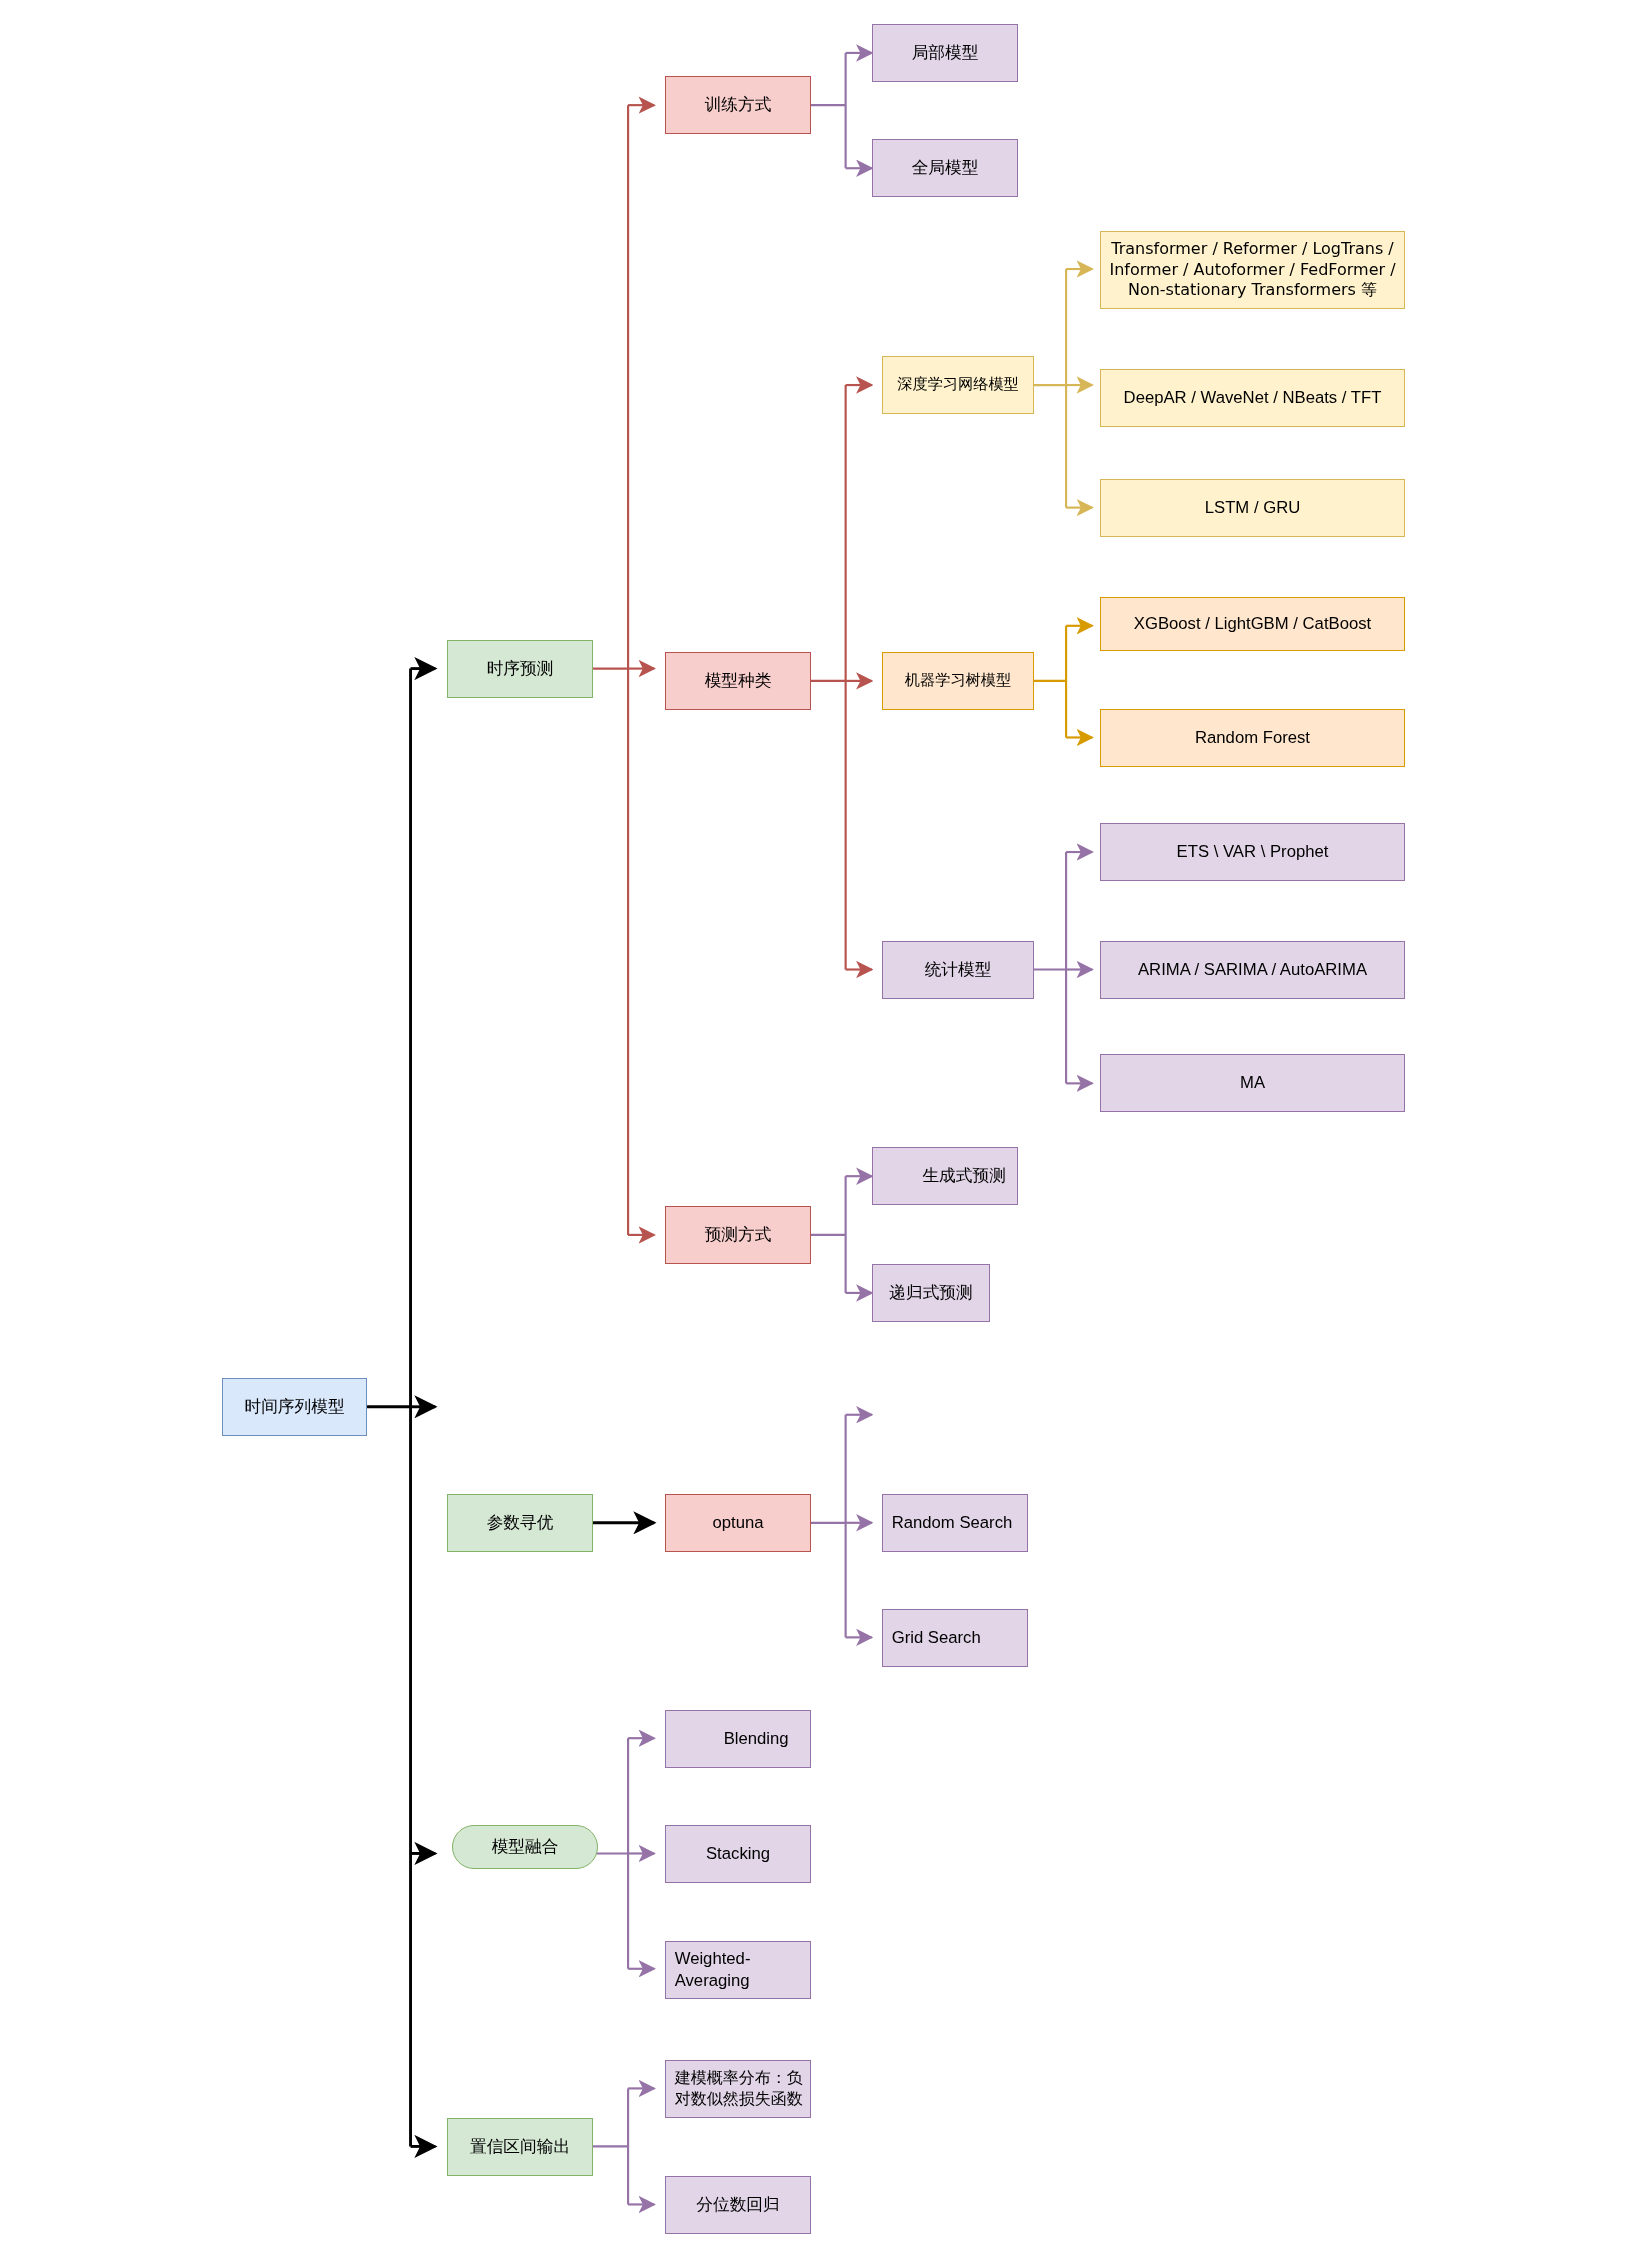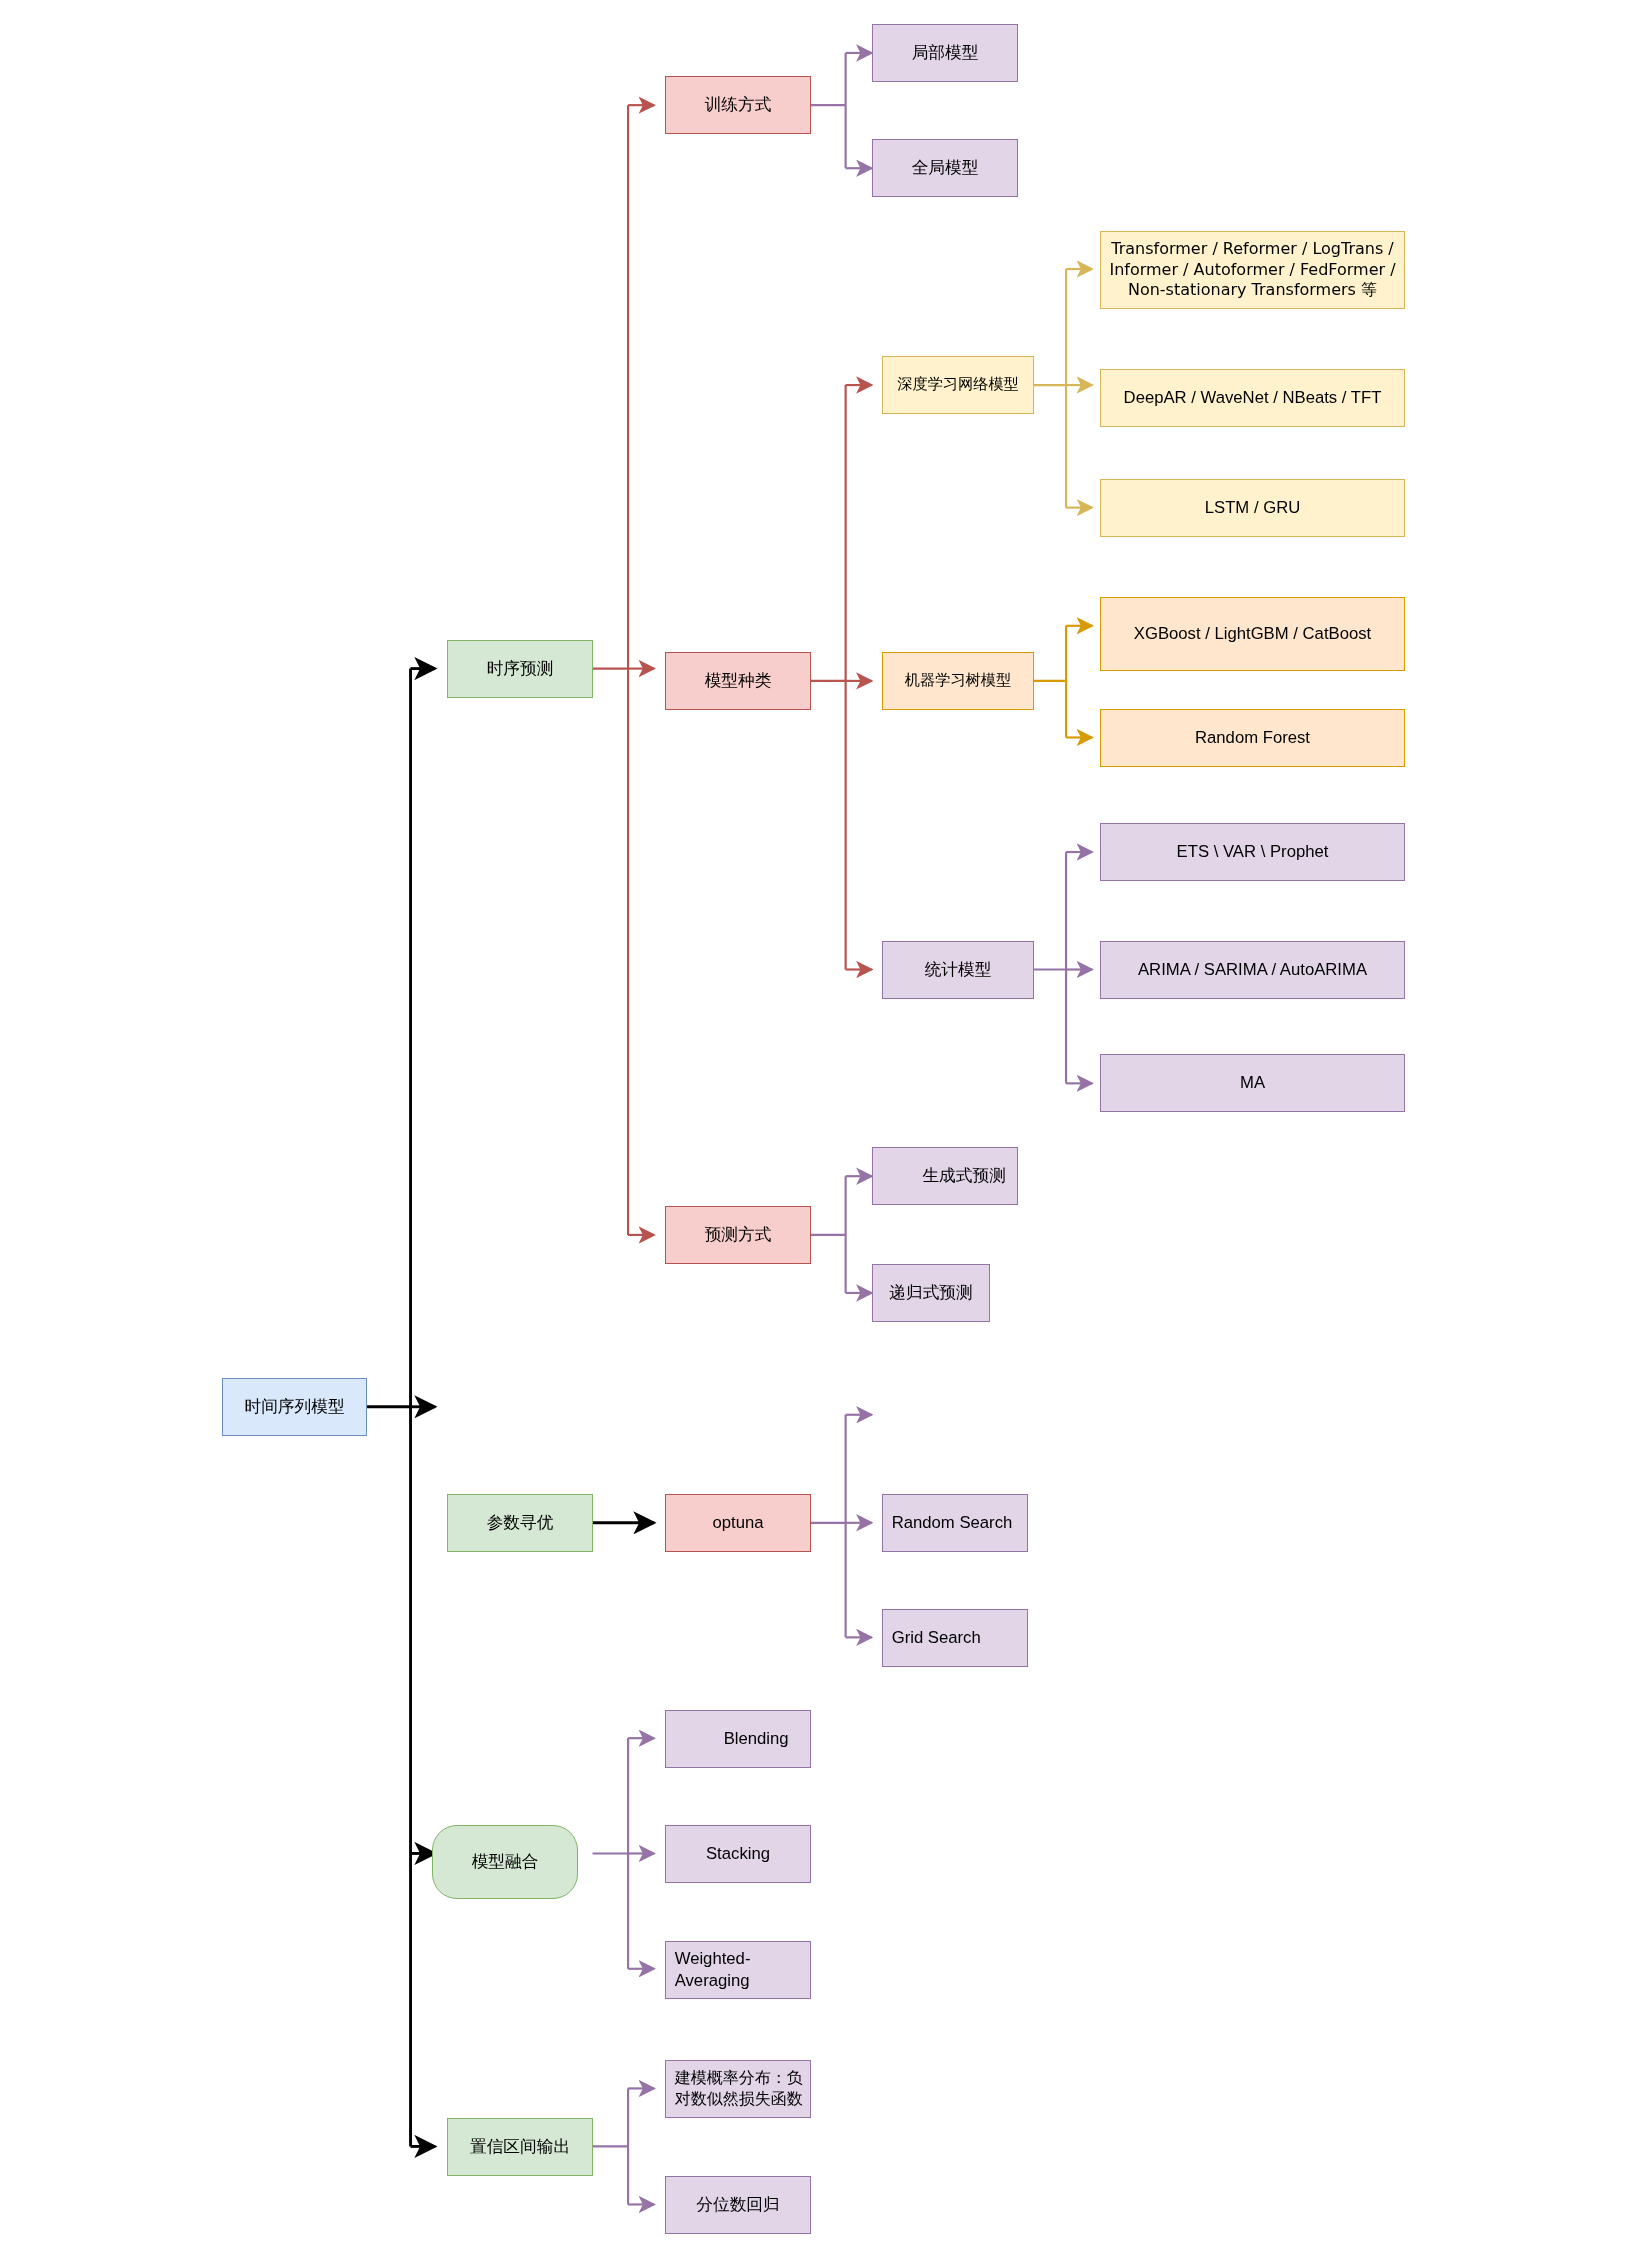--- a/index.html
+++ b/index.html
@@ -131,21 +131,21 @@
       <path d="M 866 3040 L 902 3040" marker-end="url(#ar-purple)"></path>
     </g>
   </svg>
 
   <div class="node n-blue cjk" style="left:222px;top:1378px;width:145px;height:58px;">时间序列模型</div>
 
   <div class="node n-green cjk" style="left:447px;top:640px;width:146px;height:58px;">时序预测</div>
 
   <div class="node n-green cjk" style="left:447px;top:1494px;width:146px;height:58px;">参数寻优</div>
 
-  <div class="node n-green cjk" style="left:432px;top:1825px;width:146px;height:74px;border-radius:25px;">模型融合</div>
+  <div class="node n-green cjk" style="left:452px;top:1825px;width:146px;height:44px;border-radius:25px;">模型融合</div>
 
   <div class="node n-green cjk" style="left:447px;top:2118px;width:146px;height:58px;">置信区间输出</div>
 
   <div class="node n-red cjk" style="left:665px;top:76px;width:146px;height:58px;">训练方式</div>
 
   <div class="node n-red cjk" style="left:665px;top:652px;width:146px;height:58px;">模型种类</div>
 
   <div class="node n-red cjk" style="left:665px;top:1206px;width:146px;height:58px;">预测方式</div>
 
   <div class="node n-red" style="left:665px;top:1494px;width:146px;height:58px;">optuna</div>
@@ -163,21 +163,21 @@
   <div class="node n-purple cjk" style="left:872px;top:1147px;width:146px;height:58px;padding-left:44px;">生成式预测</div>
 
   <div class="node n-purple cjk" style="left:872px;top:1264px;width:118px;height:58px;">递归式预测</div>
 
   <div class="node n-yellow cjk" style="left:1100px;top:231px;width:305px;height:78px;font-size:16px;">Transformer / Reformer / LogTrans / Informer / Autoformer / FedFormer / Non-stationary Transformers 等</div>
 
   <div class="node n-yellow" style="left:1100px;top:369px;width:305px;height:58px;">DeepAR / WaveNet / NBeats / TFT</div>
 
   <div class="node n-yellow" style="left:1100px;top:479px;width:305px;height:58px;">LSTM / GRU</div>
 
-  <div class="node n-orange" style="left:1100px;top:597px;width:305px;height:74px;text-align:center;">XGBoost / LightGBM / CatBoost</div>
+  <div class="node n-orange" style="left:1100px;top:597px;width:305px;height:54px;text-align:center;">XGBoost / LightGBM / CatBoost</div>
 
   <div class="node n-orange" style="left:1100px;top:709px;width:305px;height:58px;">Random Forest</div>
 
   <div class="node n-purple" style="left:1100px;top:823px;width:305px;height:58px;">ETS \ VAR \ Prophet</div>
 
   <div class="node n-purple" style="left:1100px;top:941px;width:305px;height:58px;">ARIMA / SARIMA / AutoARIMA</div>
 
   <div class="node n-purple" style="left:1100px;top:1054px;width:305px;height:58px;">MA</div>
 
 

